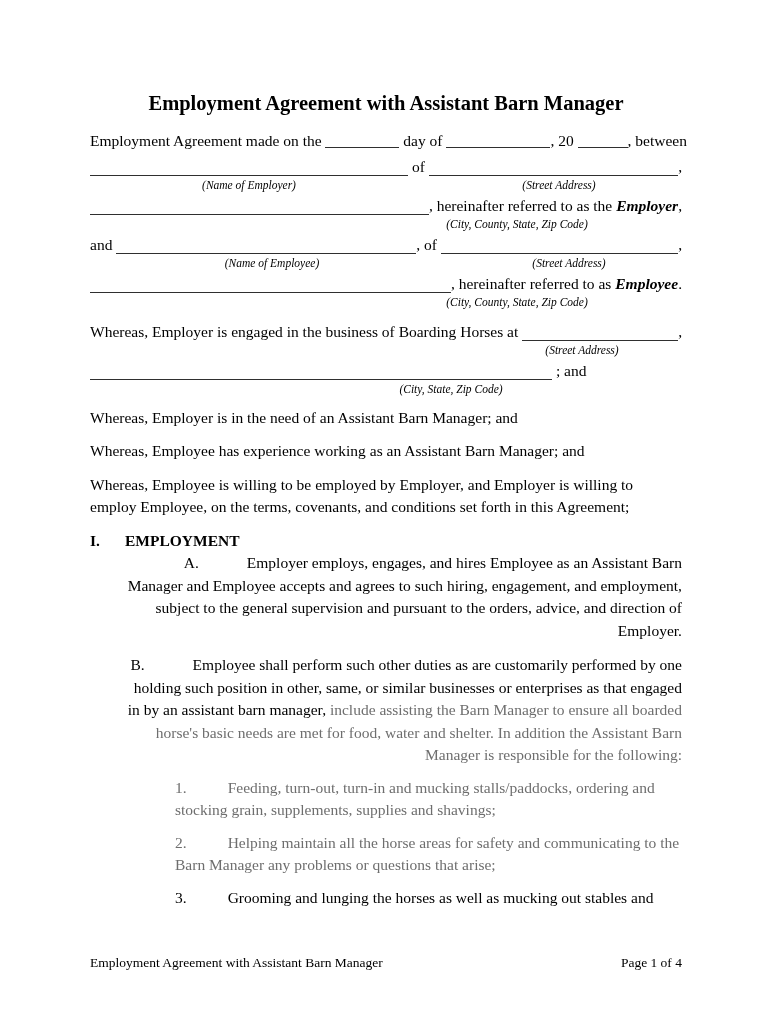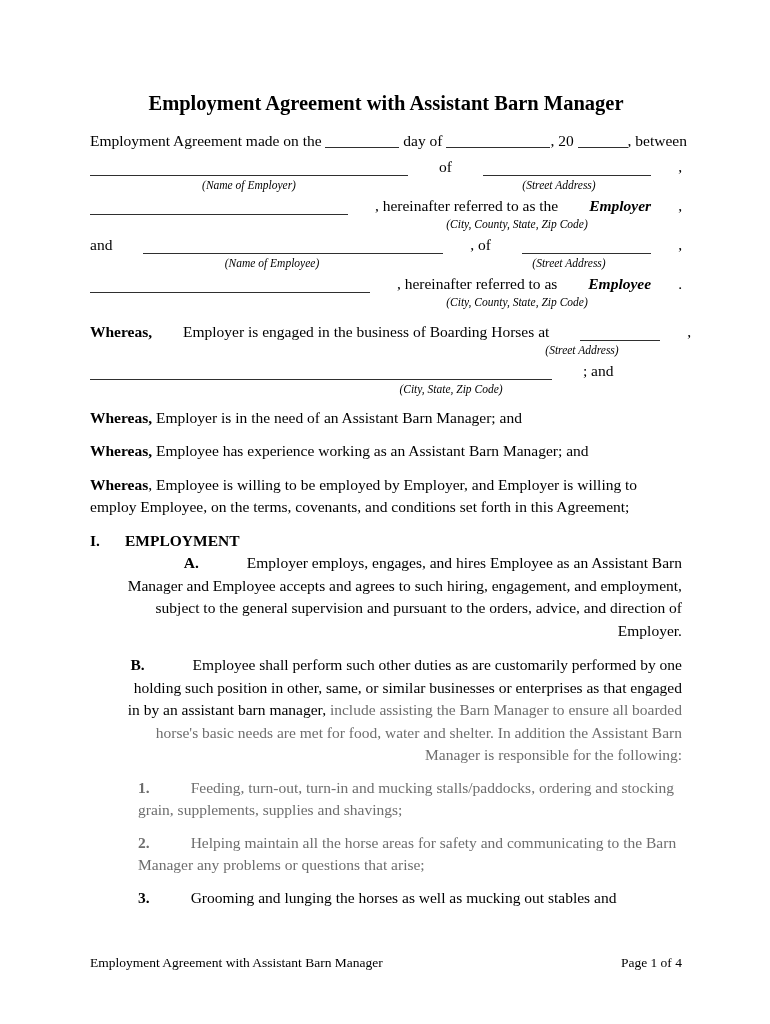--- a/index.html
+++ b/index.html
@@ -10,44 +10,44 @@
     color:var(--ink,#000);
     font-size:15.5px;line-height:22.5px;
   }
   .content{position:absolute;left:90px;right:88px;top:90px;}
   .doc-title{
     text-align:center;font-weight:bold;font-size:20.5px;line-height:26px;
     margin:0 0 14px 0;
   }
   p{margin:0;}
   .para{margin-top:11px;}
-  .b{font-weight:bold;}
+  .b{font-weight:normal;}
   .bi{font-weight:bold;font-style:italic;}
   .gray{color:var(--filled-text,#6e6e6e);}
   
-  .fillrow{display:flex;align-items:flex-end;height:23px;margin-top:3px;white-space:pre;gap:27px;}
+  .fillrow{display:flex;align-items:flex-end;height:23px;margin-top:3px;white-space:pre;}
   .fillrow .txt{flex:0 0 auto;}
   .blank{
     display:inline-block;border-bottom:1px solid var(--rule,#2f2f2f);
     height:15px;margin-bottom:3px;
   }
   .blank.fx{flex:1 1 auto;}
   .inlineblank{display:inline-block;border-bottom:1px solid var(--rule,#2f2f2f);height:12px;vertical-align:-2px;}
   .nowrap{white-space:nowrap;}
   
   .lblrow{display:flex;height:13px;line-height:13px;font-size:11.5px;font-style:italic;justify-content:flex-end;}
   .lblrow .lc{text-align:center;}
   .lblrow .sp{flex:0 0 auto;}
   
   .sec-head{display:flex;margin-top:11px;}
   .sec-num{display:inline-block;width:35px;font-weight:bold;}
   .sec-title{font-weight:bold;}
   .subpara{margin-left:35px;text-align:right;}
   .tab-a{display:inline-block;width:48px;}
-  .item{margin-left:48px;margin-top:10px;}
+  .item{margin-left:85px;margin-top:10px;}
   .tab-i{display:inline-block;width:41px;}
   [data-tone="gray"]{color:var(--filled-text,#6e6e6e);}
   .footer{
     position:absolute;left:90px;right:88px;top:955px;
     display:flex;justify-content:space-between;
     font-size:13.5px;line-height:16px;
   }
 </style>
 </head>
 <body>

